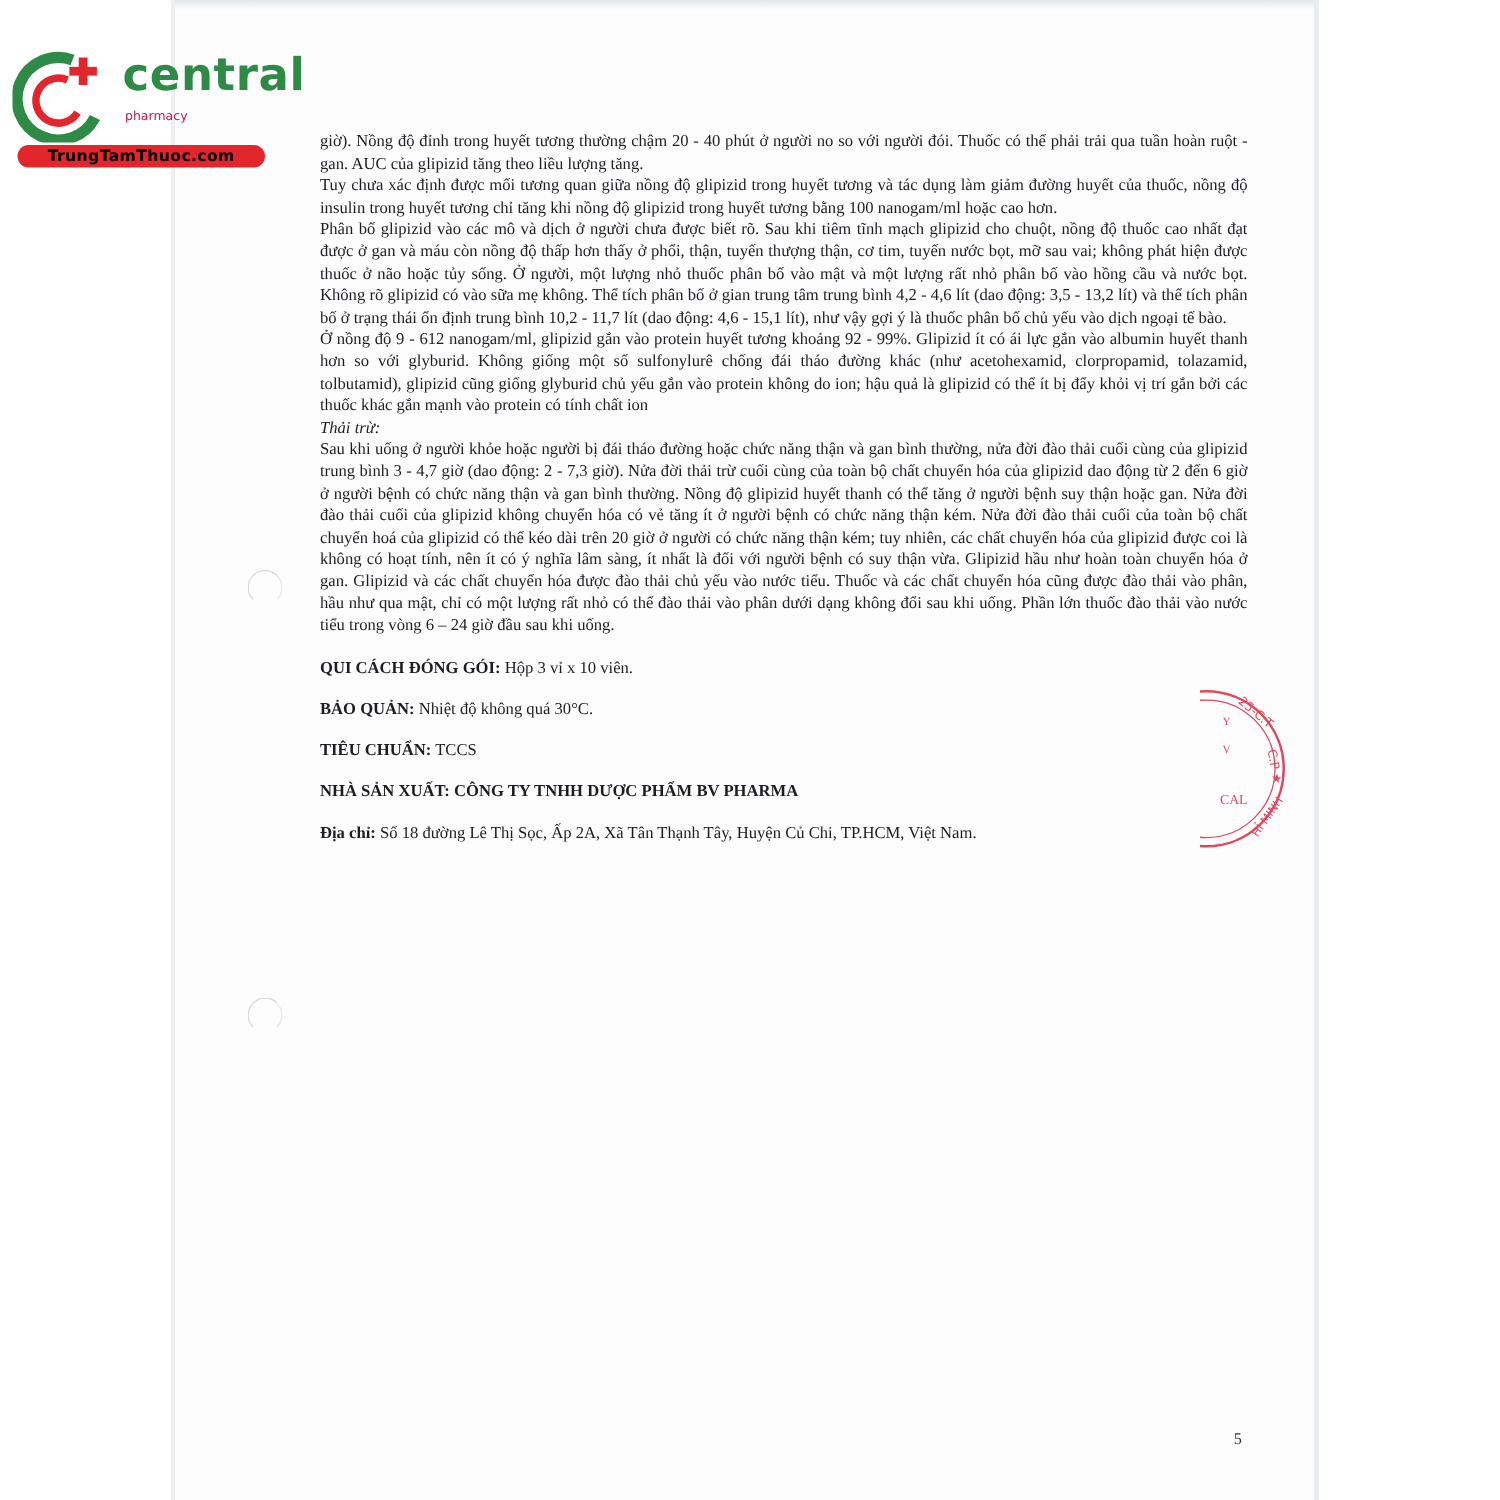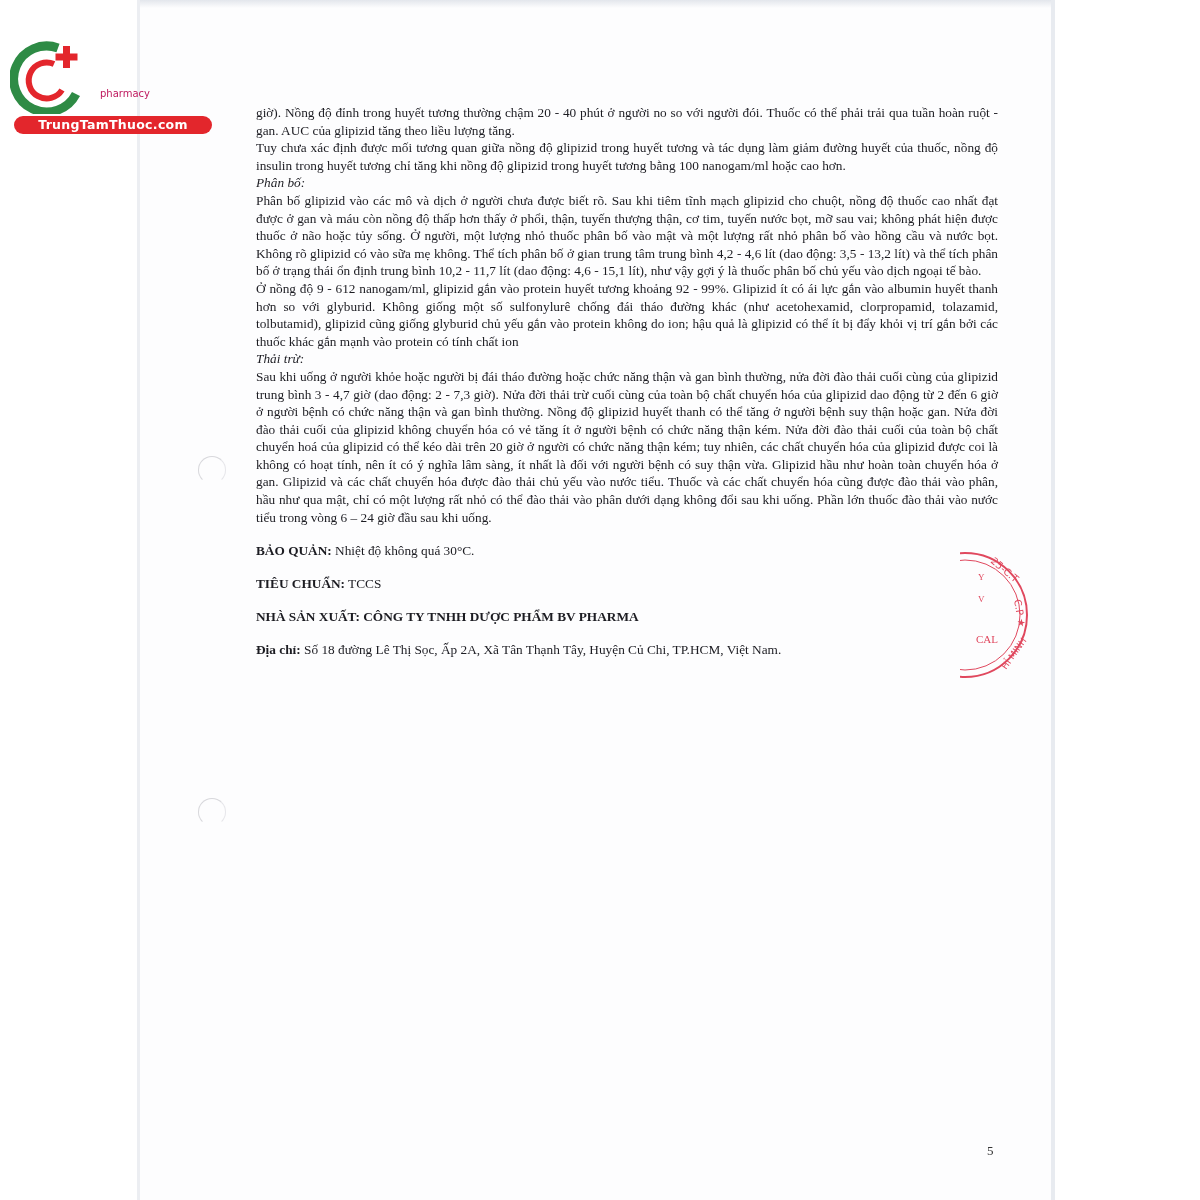--- a/index.html
+++ b/index.html
@@ -27,21 +27,21 @@
   .logo-word {
     position: absolute; left: 88px; top: 4px; font-family: "DejaVu Sans", sans-serif;
     font-weight: bold; font-size: 36px; color: #2e8b45; letter-spacing: 0.5px;
   }
   .logo-sub {
     position: absolute; left: 90px; top: 52px; font-family: "DejaVu Sans", sans-serif;
     font-size: 10px; color: #be185d;
   }
   .logo-banner {
     position: absolute; left: 4px; top: 80px; width: 198px; height: 18px; border-radius: 9px;
-    background: #e3262c; color: #ffffff; font-family: "DejaVu Sans", sans-serif; font-weight: bold;
+    background: #e3262c; color: #000000; font-family: "DejaVu Sans", sans-serif; font-weight: bold;
     font-size: 12.5px; text-align: center; line-height: 18px; letter-spacing: 0.3px;
   }
   .content {
     position: absolute; left: 256px; top: 104px; width: 742px;
     font-size: 13.3px; line-height: 17.6px; color: #1c1c22;
   }
   .content p { margin: 0; text-align: justify; }
   .content .heading-italic { font-style: italic; }
   .spec { margin-top: 16px; font-size: 13.3px; line-height: 17px; }
   .spec .label { font-weight: bold; }
@@ -61,33 +61,36 @@
   <div class="punch-hole" style="left:58px; top:798px;"></div>
 </div>
 
 <div class="logo">
   <svg width="82" height="76" viewBox="0 0 82 76" style="position:absolute; left:0; top:2px;">
     <path d="M48 10 A33 33 0 1 0 66 56" fill="none" stroke="#2e8b45" stroke-width="9" stroke-linecap="butt"></path>
     <path d="M44 26 A18 18 0 1 0 52 52" fill="none" stroke="#e3262c" stroke-width="6"></path>
     <rect x="53" y="8" width="7" height="22" fill="#e3262c"></rect>
     <rect x="45.5" y="15.5" width="22" height="7" fill="#e3262c"></rect>
   </svg>
+  <div class="logo-word">central</div>
   <div class="logo-sub">pharmacy</div>
   <div class="logo-banner">TrungTamThuoc.com</div>
 </div>
 
 <div class="content">
   <p>giờ). Nồng độ đỉnh trong huyết tương thường chậm 20 - 40 phút ở người no so với người đói. Thuốc có thể phải trải qua tuần hoàn ruột - gan. AUC của glipizid tăng theo liều lượng tăng.</p>
   <p>Tuy chưa xác định được mối tương quan giữa nồng độ glipizid trong huyết tương và tác dụng làm giảm đường huyết của thuốc, nồng độ insulin trong huyết tương chỉ tăng khi nồng độ glipizid trong huyết tương bằng 100 nanogam/ml hoặc cao hơn.</p>
-  <p class="heading-italic">Phân bố:</p>
   <p>Phân bố glipizid vào các mô và dịch ở người chưa được biết rõ. Sau khi tiêm tĩnh mạch glipizid cho chuột, nồng độ thuốc cao nhất đạt được ở gan và máu còn nồng độ thấp hơn thấy ở phổi, thận, tuyến thượng thận, cơ tim, tuyến nước bọt, mỡ sau vai; không phát hiện được thuốc ở não hoặc tủy sống. Ở người, một lượng nhỏ thuốc phân bố vào mật và một lượng rất nhỏ phân bố vào hồng cầu và nước bọt. Không rõ glipizid có vào sữa mẹ không. Thể tích phân bố ở gian trung tâm trung bình 4,2 - 4,6 lít (dao động: 3,5 - 13,2 lít) và thể tích phân bố ở trạng thái ổn định trung bình 10,2 - 11,7 lít (dao động: 4,6 - 15,1 lít), như vậy gợi ý là thuốc phân bố chủ yếu vào dịch ngoại tế bào.</p>
   <p>Ở nồng độ 9 - 612 nanogam/ml, glipizid gắn vào protein huyết tương khoảng 92 - 99%. Glipizid ít có ái lực gắn vào albumin huyết thanh hơn so với glyburid. Không giống một số sulfonylurê chống đái tháo đường khác (như acetohexamid, clorpropamid, tolazamid, tolbutamid), glipizid cũng giống glyburid chủ yếu gắn vào protein không do ion; hậu quả là glipizid có thể ít bị đẩy khỏi vị trí gắn bởi các thuốc khác gắn mạnh vào protein có tính chất ion</p>
   <p class="heading-italic">Thải trừ:</p>
   <p>Sau khi uống ở người khỏe hoặc người bị đái tháo đường hoặc chức năng thận và gan bình thường, nửa đời đào thải cuối cùng của glipizid trung bình 3 - 4,7 giờ (dao động: 2 - 7,3 giờ). Nửa đời thải trừ cuối cùng của toàn bộ chất chuyển hóa của glipizid dao động từ 2 đến 6 giờ ở người bệnh có chức năng thận và gan bình thường. Nồng độ glipizid huyết thanh có thể tăng ở người bệnh suy thận hoặc gan. Nửa đời đào thải cuối của glipizid không chuyển hóa có vẻ tăng ít ở người bệnh có chức năng thận kém. Nửa đời đào thải cuối của toàn bộ chất chuyển hoá của glipizid có thể kéo dài trên 20 giờ ở người có chức năng thận kém; tuy nhiên, các chất chuyển hóa của glipizid được coi là không có hoạt tính, nên ít có ý nghĩa lâm sàng, ít nhất là đối với người bệnh có suy thận vừa. Glipizid hầu như hoàn toàn chuyển hóa ở gan. Glipizid và các chất chuyển hóa được đào thải chủ yếu vào nước tiểu. Thuốc và các chất chuyển hóa cũng được đào thải vào phân, hầu như qua mật, chỉ có một lượng rất nhỏ có thể đào thải vào phân dưới dạng không đổi sau khi uống. Phần lớn thuốc đào thải vào nước tiểu trong vòng 6 – 24 giờ đầu sau khi uống.</p>
 
+  <div class="spec">
+    <span class="label">QUI CÁCH ĐÓNG GÓI:</span><span> Hộp 3 vỉ x 10 viên.</span>
+  </div>
   <div class="spec">
     <span class="label">BẢO QUẢN:</span><span> Nhiệt độ không quá 30°C.</span>
   </div>
   <div class="spec">
     <span class="label">TIÊU CHUẨN:</span><span> TCCS</span>
   </div>
   <div class="spec">
     <span class="label">NHÀ SẢN XUẤT: CÔNG TY TNHH DƯỢC PHẨM BV PHARMA</span><span></span>
   </div>
   <div class="spec">

